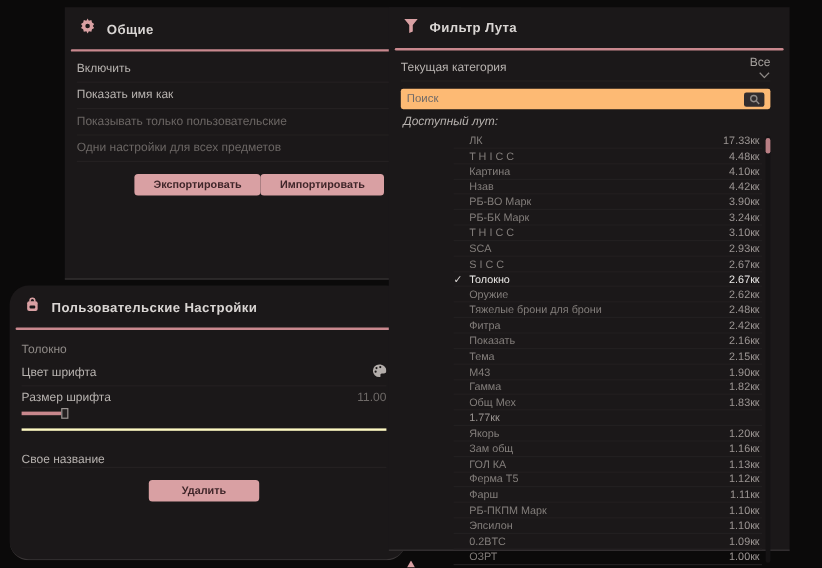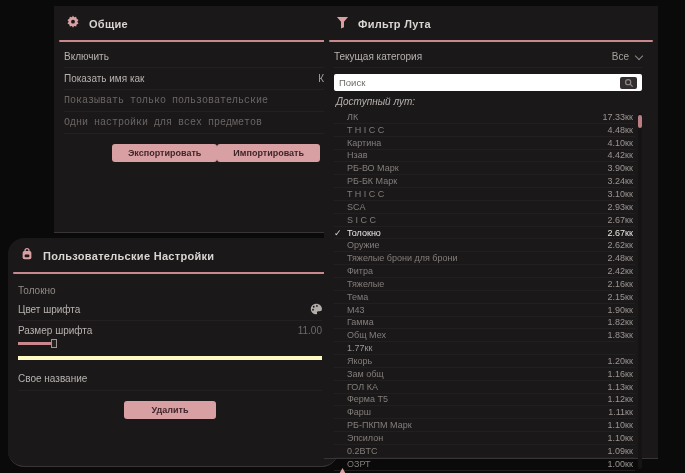--- a/index.html
+++ b/index.html
@@ -9,51 +9,51 @@
   .panel-general{left:8px;top:6px;width:330px;height:226px;margin-left:46px;}
   .panel-custom{left:8px;top:238px;width:330px;height:228px;border-radius:16px;}
   .panel-filter{left:324px;top:6px;width:334px;height:452px;}
   .p-header{display:flex;align-items:center;gap:9px;padding:9px 12px 7px 12px;}
   .p-title{color:#d9d5d3;font-size:11px;font-weight:bold;letter-spacing:.3px;}
   .p-underline{height:2px;background:#c9888e;margin:0 5px;border-radius:1px;}
   .p-body{padding:4px 16px 0 10px;}
   .row{display:flex;align-items:center;justify-content:space-between;
        height:21px;border-bottom:1px solid #242021;}
   .lbl{color:#b7b2af;font-size:10px;}
-  .lbl.dim{color:#6b6664;font-family:Liberation Mono, monospace;}
+  .lbl.dim{color:#6b6664;}
   .chev{width:5px;height:5px;border-right:1.5px solid #8f8a87;
         border-bottom:1.5px solid #8f8a87;transform:rotate(45deg);
         display:inline-block;margin-left:7px;margin-bottom:2px;}
-  .dd{display:flex;align-items:center;color:#a5a09d;font-size:10px;cursor:pointer;}
+  .dd{display:flex;align-items:center;color:#a5a09d;font-size:10px;cursor:pointer;flex-direction:column;}
   .cb{width:10px;height:10px;border-radius:2px;display:flex;align-items:center;
       justify-content:center;}
   .cb.on{background:#d58f94;color:#35181a;font-size:9px;font-weight:bold;line-height:1;}
   .cb.off{width:9px;height:9px;border:1px solid #3b3738;background:#1f1c1d;}
   .btn-row{display:flex;justify-content:center;margin-top:10px;align-items:flex-end;}
   .btn{background:#d9a0a3;color:#40262a;font-size:9px;font-weight:bold;
        border:none;border-radius:3px;padding:4px 16px;cursor:pointer;
        font-family:"Liberation Sans",sans-serif;}
   .group-lbl{color:#8f8a87;font-size:10px;margin:7px 0 3px 0;}
-  .slider-row{border-bottom:4px solid #fef9c3;padding-bottom:8px;}
+  .slider-row{border-bottom:2px solid #fef9c3;padding-bottom:8px;}
   .slider-top{display:flex;align-items:center;justify-content:space-between;height:18px;}
   .slider{position:relative;height:9px;width:100%;}
   .slider .fill{position:absolute;left:0;top:3px;height:2.5px;width:36px;background:#c9878d;}
   .slider .knob{position:absolute;left:33px;top:0;width:6px;height:9px;
         background:#242021;border:1px solid #9a9492;box-sizing:border-box;}
   .val{color:#6f6a68;font-size:10px;}
-  .name-row{display:flex;align-items:center;height:24px;border-bottom:1px solid #242021;margin-top:6px;}
+  .name-row{display:flex;align-items:flex-end;height:24px;border-bottom:1px solid #242021;margin-top:6px;}
   .name-row input{flex:1;background:transparent;border:none;outline:none;
         color:#c8c4c2;font-size:10px;font-family:"Liberation Sans",sans-serif;margin-left:10px;}
-  .search-box{display:flex;align-items:center;background:#ffffff;border-radius:2px;
+  .search-box{display:flex;align-items:center;background:#fdba74;border-radius:2px;
         height:17px;margin:6px 0 4px 0;padding:0 5px;}
   .search-box .ph{flex:1;color:#6f6a68;font-size:9.5px;}
   .search-btn{width:17px;height:12px;background:#322d2e;border-radius:2px;
         display:flex;align-items:center;justify-content:center;}
   .list-lbl{color:#b7b2af;font-size:10px;margin:5px 0 4px 2px;font-style:italic;}
-  .loot-wrap{position:relative;}
+  .loot-wrap{position:relative;margin-left:44px;}
   .loot-list{margin-right:7px;}
   .loot-row{display:flex;align-items:center;height:12.85px;box-sizing:border-box;
         border-bottom:1px solid #221f20;padding:0 2px 0 0;}
   .loot-row .check{width:13px;color:#d9d5d3;font-size:9px;visibility:hidden;flex:none;}
   .loot-row .nm{flex:1;color:#837e7b;font-size:9px;white-space:nowrap;overflow:hidden;}
   .loot-row .vl{color:#9b9593;font-size:9px;flex:none;}
   .loot-row.selected .check{visibility:visible;}
   .loot-row.selected .nm,.loot-row.selected .vl{color:#eae8e6;}
   .scrollbar{position:absolute;right:0;top:2px;width:4px;height:356px;background:#151314;border-radius:2px;}
   .scroll-thumb{position:absolute;top:2px;left:0;width:4px;height:13px;background:#b97f84;border-radius:2px;}
@@ -229,21 +229,21 @@
     <span class="nm">Тяжелые брони для брони</span>
     <span class="vl">2.48кк</span>
   </div>
             <div class="loot-row">
     <span class="check">✓</span>
     <span class="nm">Фитра</span>
     <span class="vl">2.42кк</span>
   </div>
             <div class="loot-row">
     <span class="check">✓</span>
-    <span class="nm">Тяжелые</span>
+    <span class="nm">Показать</span>
     <span class="vl">2.16кк</span>
   </div>
             <div class="loot-row">
     <span class="check">✓</span>
     <span class="nm">Тема</span>
     <span class="vl">2.15кк</span>
   </div>
             <div class="loot-row">
     <span class="check">✓</span>
     <span class="nm">М43</span>

